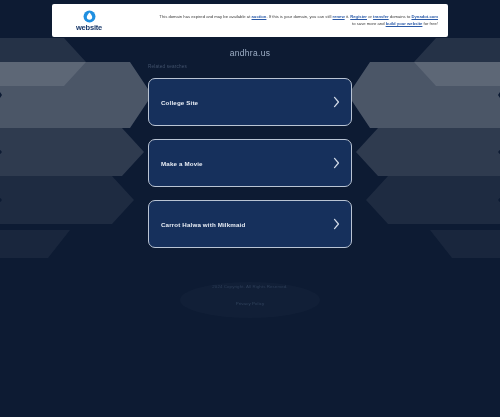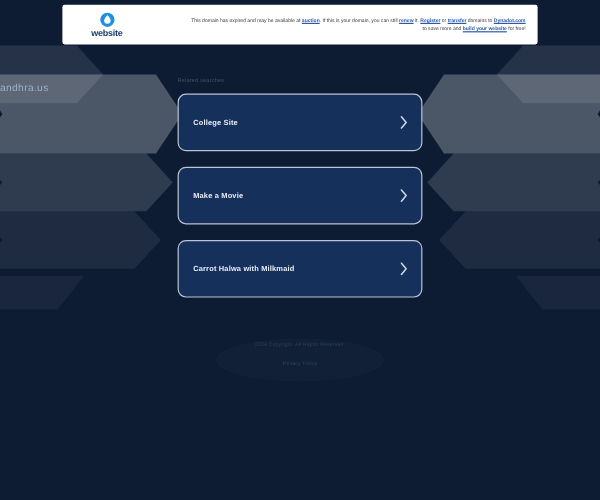--- a/index.html
+++ b/index.html
@@ -82,25 +82,24 @@
     left: 0;
     top: 0;
     width: 500px;
     height: 417px;
   }
   #domain-title {
     position: absolute;
     top: 48px;
     left: 0;
     width: 500px;
-    text-align: left;
+    text-align: center;
     font-size: 8.5px;
     color: #9fb0c8;
     letter-spacing: 0.3px;
-    margin-top: 20px;
   }
   #related-label {
     position: absolute;
     top: 64px;
     left: 148px;
     font-size: 4.6px;
     color: #43536d;
     letter-spacing: 0.2px;
   }
 

